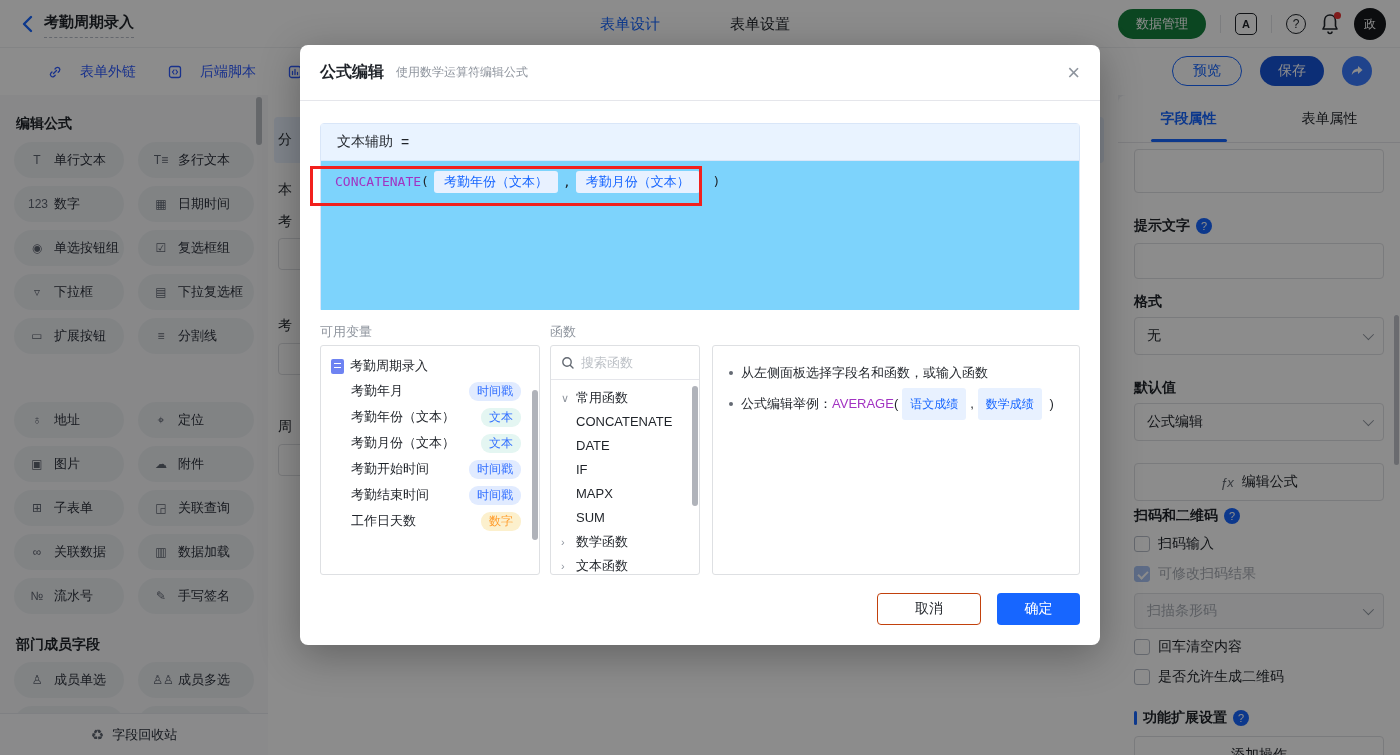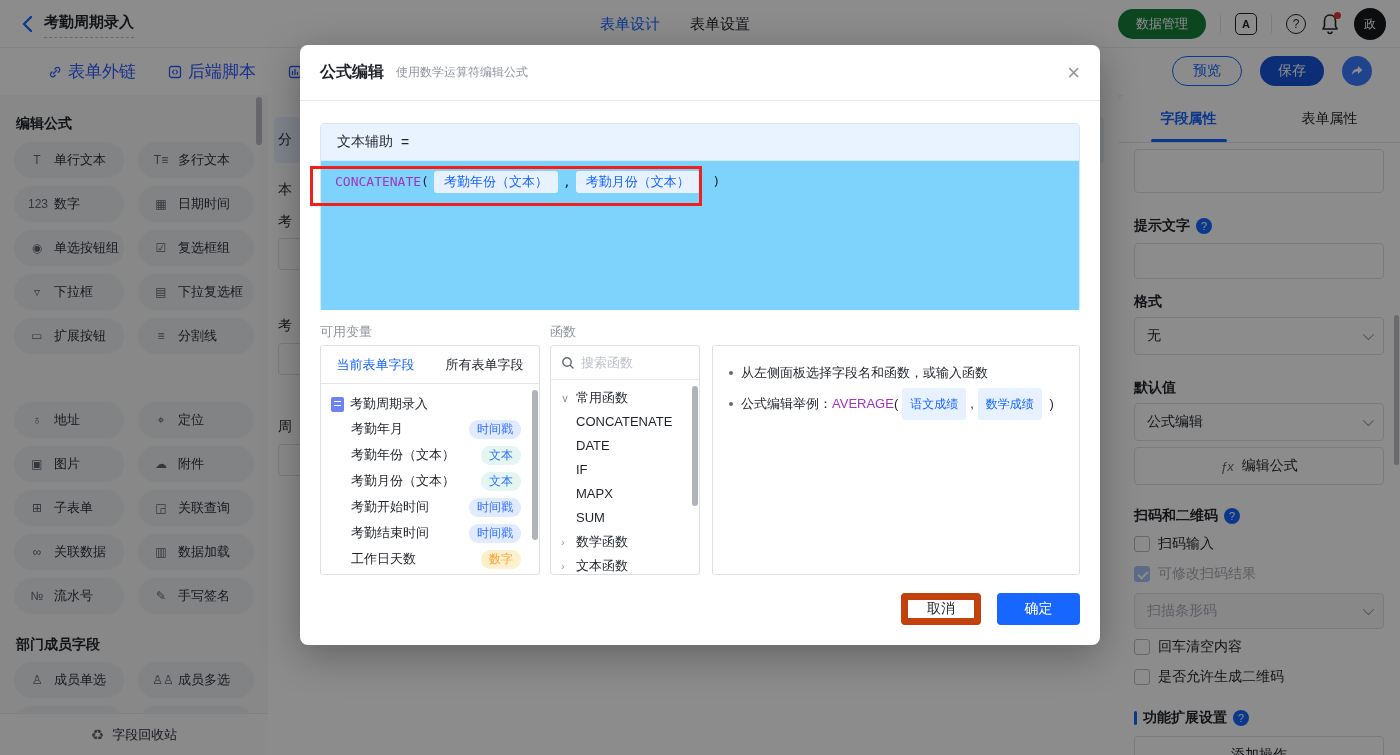--- a/index.html
+++ b/index.html
@@ -4,36 +4,36 @@
 <style>
   * { margin:0; padding:0; box-sizing:border-box; }
   html,body { width:1400px; height:755px; }
   body { font-family:"Liberation Sans","DejaVu Sans",sans-serif; color:#1f2329; }
   .stage { position:relative; width:1400px; height:755px; overflow:hidden; background:#eef0f4; }
 
   
   .topbar { position:absolute; left:0; top:0; width:1400px; height:48px; background:#fff; border-bottom:1px solid #eef0f3; z-index:2; }
   .back { position:absolute; left:18px; top:14px; width:20px; height:20px; cursor:pointer; }
   .doc-title { position:absolute; left:44px; top:13px; font-size:15px; font-weight:bold; color:#1f2329; border-bottom:1px dashed #b9bec8; padding-bottom:5px; }
-  .top-tabs { position:absolute; left:600px; top:0; height:48px; display:flex; gap:30px; align-items:center; }
+  .top-tabs { position:absolute; left:600px; top:0; height:48px; display:flex; gap:70px; align-items:center; }
   .top-tab { font-size:15px; color:#1f2329; cursor:pointer; }
   .top-tab.active { color:#1766ff; }
   .top-right { position:absolute; right:14px; top:0; height:48px; display:flex; align-items:center; gap:14px; }
   .pill-green { background:#15803d; color:#fff; font-size:13px; padding:6px 18px; border-radius:15px; cursor:pointer; }
   .vdiv { width:1px; height:18px; background:#e2e4e8; }
   .lang-icon { width:22px; height:22px; border:1.6px solid #1f2329; border-radius:5px; font-size:11px; font-weight:bold; display:flex; align-items:center; justify-content:center; }
   .help-circ { width:20px; height:20px; border:1.6px solid #1f2329; border-radius:50%; font-size:12px; display:flex; align-items:center; justify-content:center; }
   .bell { position:relative; width:20px; height:22px; }
   .bell .dot { position:absolute; right:-1px; top:-1px; width:7px; height:7px; background:#eb3333; border-radius:50%; }
   .avatar { width:32px; height:32px; border-radius:50%; background:#16181c; color:#fff; font-size:12px; display:flex; align-items:center; justify-content:center; }
 
   
   .subbar { position:absolute; left:0; top:48px; width:1400px; height:47px; background:#fff; z-index:2; }
   .sub-links { position:absolute; left:48px; top:0; height:47px; display:flex; gap:32px; align-items:center; }
-  .sub-link { display:flex; align-items:center; gap:6px; color:#2e5bff; font-size:17px; cursor:pointer; white-space:nowrap; }
+  .sub-link { display:flex; align-items:center; gap:18px; color:#2e5bff; font-size:14px; cursor:pointer; white-space:nowrap; }
   .sub-actions { position:absolute; right:28px; top:8px; display:flex; align-items:center; gap:18px; }
   .btn-outline-blue { border:1px solid #1766ff; color:#1766ff; background:#fff; font-size:14px; padding:5px 20px; border-radius:16px; cursor:pointer; }
   .btn-fill-blue { border:none; color:#fff; background:#1754d8; font-size:14px; padding:6px 18px; border-radius:16px; cursor:pointer; }
   .share-circ { width:30px; height:30px; border-radius:50%; background:#3a7bff; display:flex; align-items:center; justify-content:center; cursor:pointer; }
 
   
   .sidebar { position:absolute; left:0; top:95px; width:268px; height:660px; background:#f7f8fa; z-index:1; overflow:hidden; }
   .sb-scroll { position:absolute; right:6px; top:2px; width:6px; height:48px; border-radius:3px; background:#babdc4; }
   .sb-title { position:absolute; left:16px; font-size:14px; font-weight:bold; color:#1f2329; }
   .pill { position:absolute; height:36px; border-radius:18px; background:#eceef1; display:flex; align-items:center; padding-left:14px; gap:8px; cursor:pointer; }
@@ -112,21 +112,21 @@
   .tw { color:#8f959e; font-size:11px; width:10px; flex:none; }
   .f-item { height:24px; line-height:24px; padding-left:15px; color:#1f2329; cursor:pointer; }
   .f-scroll { position:absolute; right:1px; top:40px; width:6px; height:120px; border-radius:3px; background:#b0b3ba; }
 
   .tips { position:absolute; left:412px; top:300px; width:368px; height:230px; border:1px solid #dee0e3; border-radius:3px; padding:12px 16px; font-size:13px; color:#1f2329; }
   .tip-line { display:flex; align-items:center; line-height:30px; gap:8px; }
   .bullet { width:4px; height:4px; border-radius:50%; background:#646a73; flex:none; }
   .tips .chip { font-size:12px; padding:1px 8px; margin:0 4px; }
 
   .m-footer { position:absolute; right:20px; bottom:20px; display:flex; gap:16px; }
-  .btn-cancel { width:80px; height:32px; border:7px solid #c2410c; border-radius:4px; background:#fff; font-size:14px; color:#1f2329; cursor:pointer; }
+  .btn-cancel { width:104px; height:32px; border:1px solid #c2410c; border-radius:4px; background:#fff; font-size:14px; color:#1f2329; cursor:pointer; }
   .btn-ok { width:83px; height:32px; border:none; border-radius:4px; background:#1766ff; font-size:14px; color:#fff; cursor:pointer; }
 </style>
 </head>
 <body>
 
 <div class="stage">
 
   <div class="topbar">
     <svg class="back" viewBox="0 0 20 20">
         <path d="M13 3 L6 10 L13 17" fill="none" stroke="#1766ff" stroke-width="2.4" stroke-linecap="round" stroke-linejoin="round"></path>
@@ -323,21 +323,21 @@
     <div class="rp-label" style="top:198px;">格式</div>
     <div class="rp-select" style="top:222px;">
         <span>无</span>
         <i class="chev"></i>
       </div>
     <div class="rp-label" style="top:284px;">默认值</div>
     <div class="rp-select" style="top:308px;">
         <span>公式编辑</span>
         <i class="chev"></i>
       </div>
-    <div class="rp-btn" style="top:352px;align-items:center;">
+    <div class="rp-btn" style="top:368px;align-items:center;">
         <span class="fx">ƒx</span>
         <span>编辑公式</span>
       </div>
     <div class="rp-label" style="top:412px;">
         <span>扫码和二维码</span>
         <span class="qmark">?</span>
       </div>
     <div class="cbrow" style="top:440px;">
         <span class="cbox"></span>
         <span>扫码输入</span>
@@ -383,24 +383,20 @@
         <span>文本辅助</span>
         <span>=</span>
       </div>
       <div class="f-body">
         <span class="fn-name">CONCATENATE</span><span>(</span><span class="chip">考勤年份（文本）</span><span>,</span><span class="chip">考勤月份（文本）</span> <span>)</span>
       </div>
     </div>
 
     <div class="p-label" style="left:20px; top:278px;">可用变量</div>
     <div class="vpanel">
-      <div class="v-tabs">
-        <span class="v-tab active">当前表单字段</span>
-        <span class="v-tab">所有表单字段</span>
-      </div>
       <div class="v-tree">
         <div class="v-root">
             <span class="doc-ic"></span>
             <span>考勤周期录入</span>
           </div>
         <div class="v-row">
             <span>考勤年月</span>
             <span class="badge ts">时间戳</span>
           </div>
         <div class="v-row">

